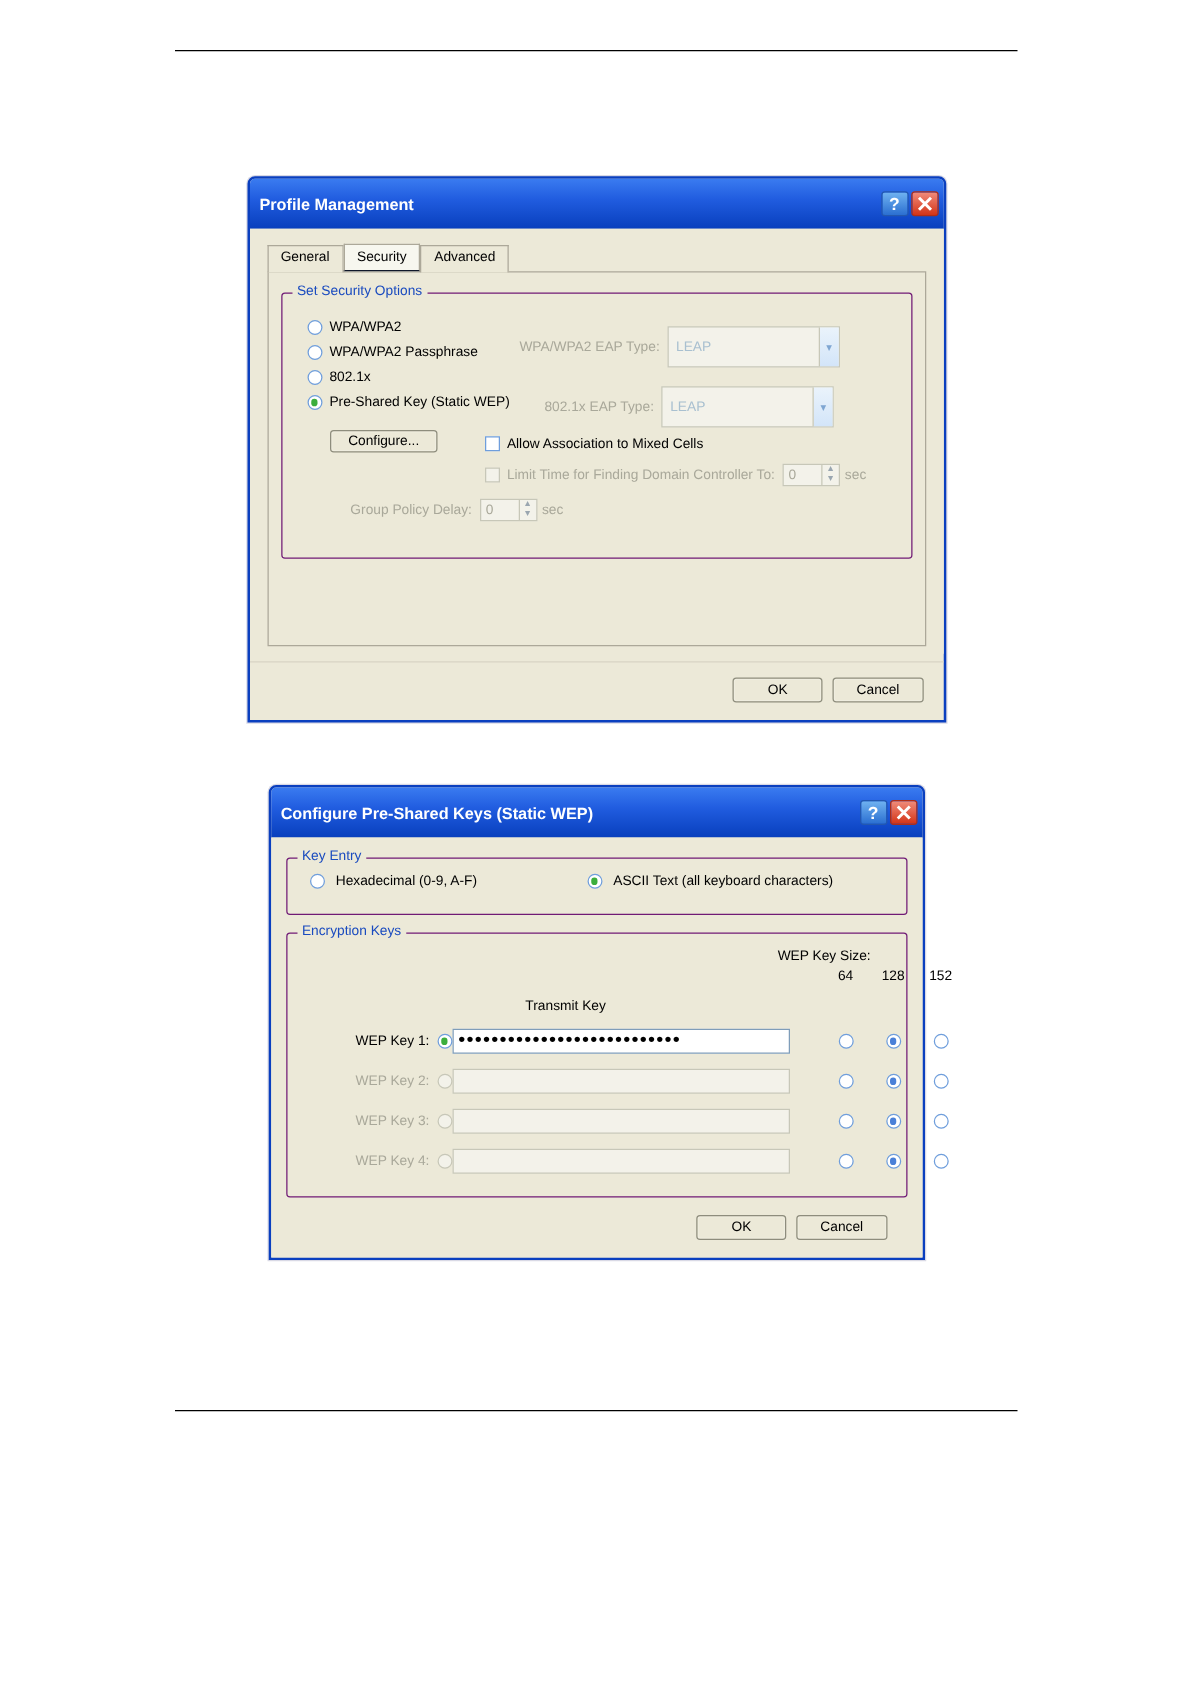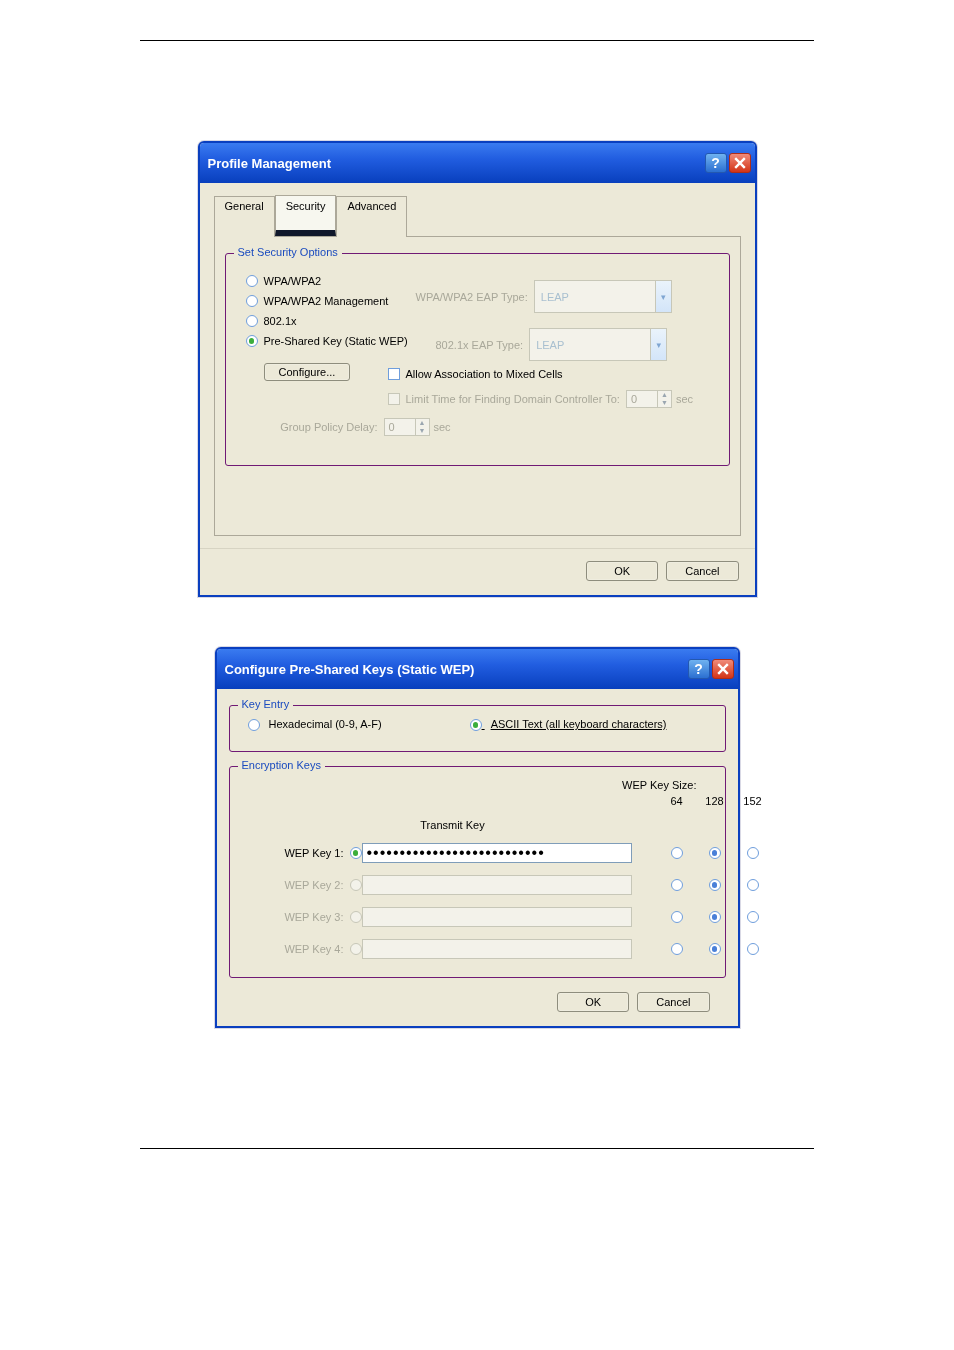--- a/index.html
+++ b/index.html
@@ -69,21 +69,21 @@
     background: #ece9d8;
     border: 1px solid #aca899;
     border-bottom: none;
     padding: 3px 10px 3px 10px;
     color: #000;
     font-size: 11px;
     position: relative;
     top: 1px;
     margin-right: 0px;
   }
-  .tab.active { background: #f7f7ef; z-index: 2; border-bottom: 6px solid #0f172a; top:0; padding-top:4px; padding-bottom:18px; }
+  .tab.active { background: #f7f7ef; z-index: 2; border-bottom: 1px solid #0f172a; top:0; padding-top:4px; padding-bottom:4px; }
   .tabbody {
     border: 1px solid #aca899;
     background: #f7f7ef;
     padding: 10px 10px 20px 10px;
     min-height: 300px;
     background: #ece9d8;
   }
 
   
   .groupbox {
@@ -239,21 +239,21 @@
           <div class="groupbox" style="padding-bottom:24px; position:relative;">
             <span class="gtitle">Set Security Options</span>
 
             <div style="padding-left:8px;">
               <div class="row">
                 <span class="radio"></span>
                 <span class="lbl">WPA/WPA2</span>
               </div>
               <div class="row" style="margin-top:8px;">
                 <span class="radio"></span>
-                <span class="lbl">WPA/WPA2 Management</span>
+                <span class="lbl">WPA/WPA2 Passphrase</span>
               </div>
               <div class="row" style="margin-top:8px;">
                 <span class="radio"></span>
                 <span class="lbl">802.1x</span>
               </div>
               <div class="row" style="margin-top:8px;">
                 <span class="radio selected"></span>
                 <span class="lbl">Pre-Shared Key (Static WEP)</span>
               </div>
             </div>
@@ -334,21 +334,21 @@
 
     <div class="client" style="padding:10px 12px 0 12px;">
 
       <div class="groupbox" style="padding:12px 10px 12px 10px;">
         <span class="gtitle">Key Entry</span>
         <div class="keyentry-row" style="display:flex; justify-content:space-between;">
           <span>
             <span class="radio"></span>
             <span class="lbl">Hexadecimal (0-9, A-F)</span>
           </span>
-          <span style="margin-right:40px;text-decoration:underline;">
+          <span style="margin-right:40px;">
             <span class="radio selected"></span>
             <span class="lbl">ASCII Text (all keyboard characters)</span>
           </span>
         </div>
       </div>
 
       <div class="groupbox" style="margin-top:14px; padding:12px 10px 18px 10px;">
         <span class="gtitle">Encryption Keys</span>
 
         <div style="display:flex; justify-content:flex-end; padding-right:18px;">

